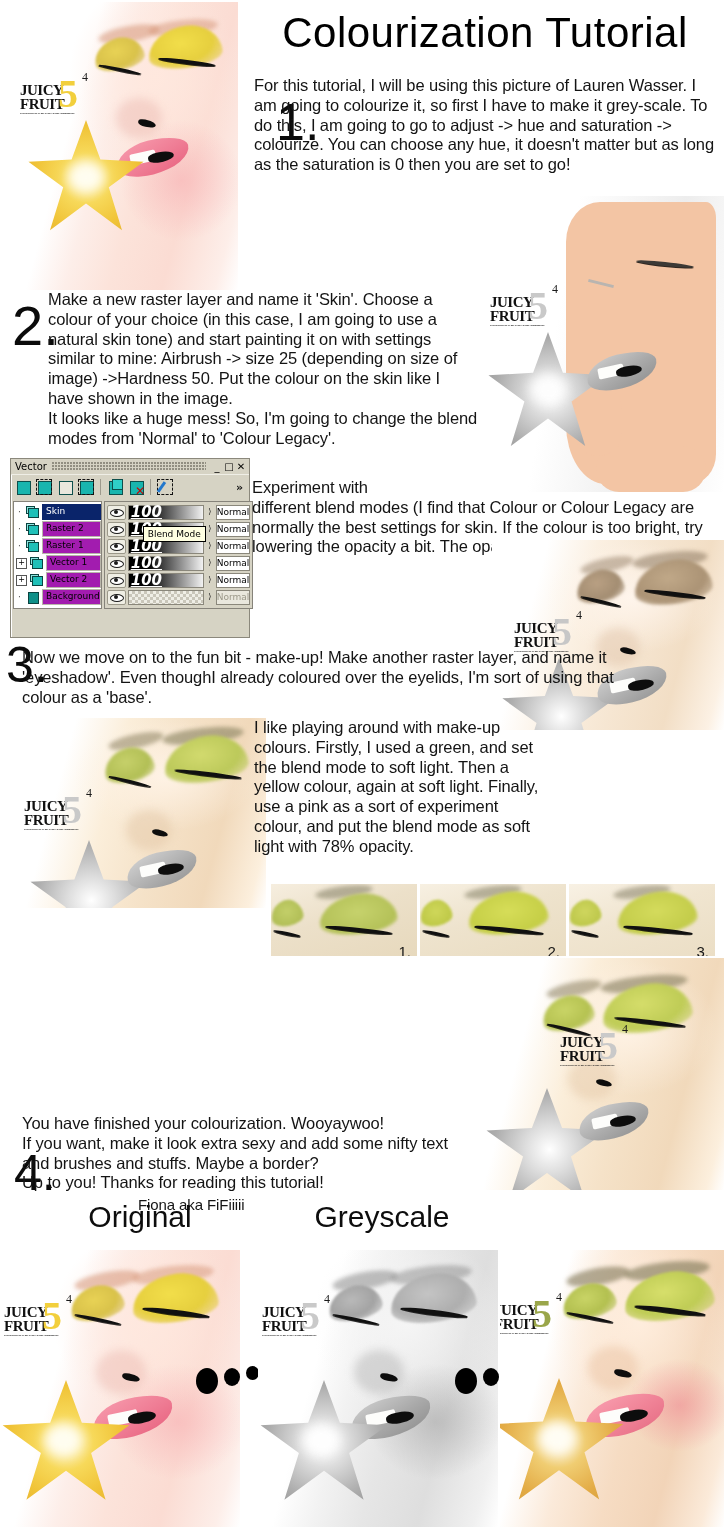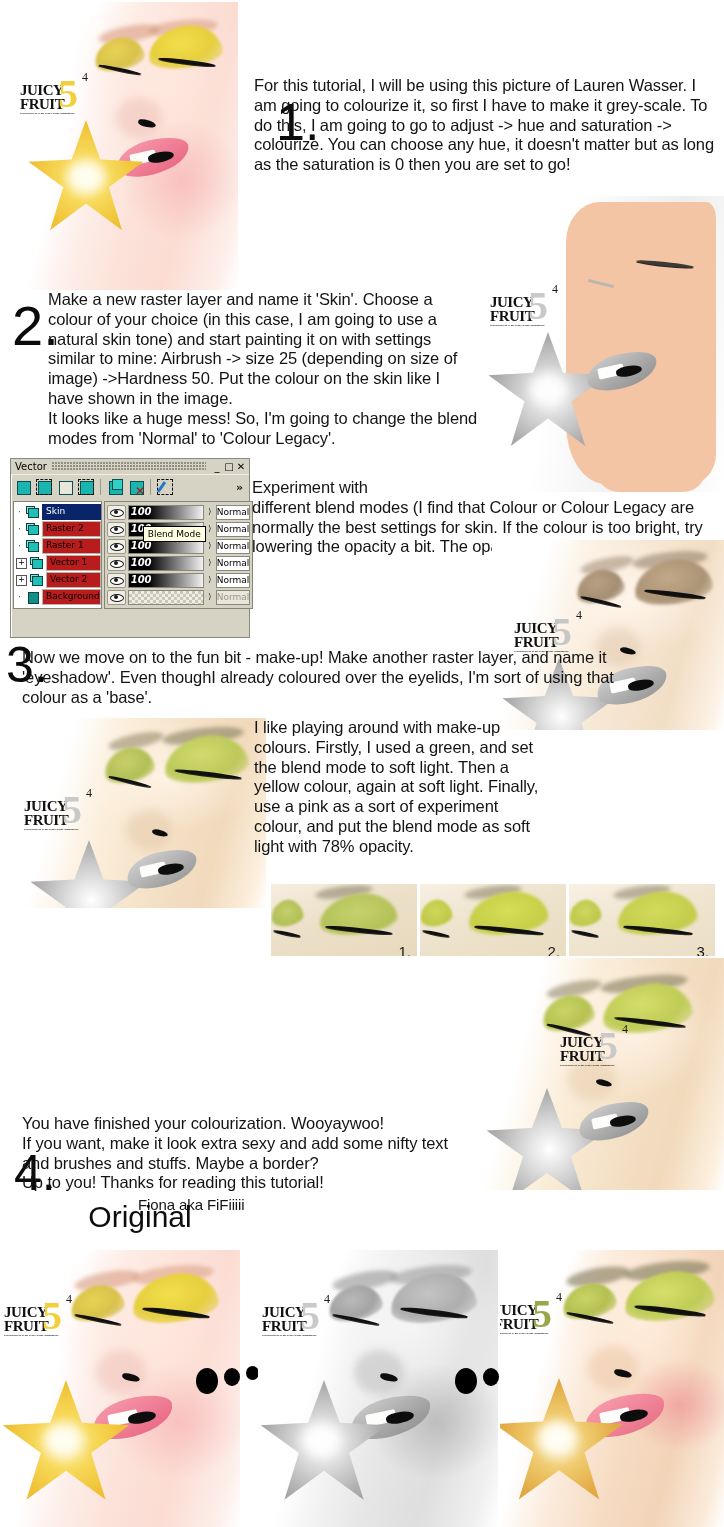--- a/index.html
+++ b/index.html
@@ -209,21 +209,21 @@
     font-size:9px;color:#000;
   }
   .licon{
     width:13px;height:12px;position:relative;flex:0 0 13px;
   }
   .licon .a{position:absolute;left:2px;top:2px;width:9px;height:8px;background:#1fc0b8;border:1px solid #0b4340;}
   .licon .b{position:absolute;left:0px;top:0px;width:7px;height:6px;background:#8fe6e1;border:1px solid #0b4340;}
   .licon.vec .a{background:#1fc0b8;}
   .licon.bg .a{background:#0e8f88;left:2px;top:1px;width:9px;height:10px;}
   .lname{
-    flex:1;background:#b91c1c;border:1px solid #b9b6aa;height:14px;line-height:13px;padding-left:3px;
+    flex:1;background:#a21caf;border:1px solid #b9b6aa;height:14px;line-height:13px;padding-left:3px;
     font-size:9px;white-space:nowrap;overflow:hidden;
   }
   .lrow.sel .lname{background:#0a246a;color:#fff;border-color:#0a246a;}
   .plus{
     width:9px;height:9px;border:1px solid #555;background:#fff;font-size:8px;line-height:7px;
     text-align:center;flex:0 0 9px;
   }
   .dots{
     width:7px;flex:0 0 7px;color:#555;font-size:9px;text-align:center;
   }
@@ -241,21 +241,21 @@
   .eyeicon:after{
     content:"";position:absolute;left:6px;top:4.5px;width:4px;height:4px;
     background:#1a1a1a;border-radius:50%;
   }
   .opac{
     position:relative;flex:0 0 74px;height:13px;
     background:linear-gradient(90deg,#000 0%,#000 26%,#f2f2f2 100%);
     border:1px solid #8a877b;
   }
   .opac .v{
-    position:absolute;left:2px;top:0;font-size:10px;color:#fff;line-height:12px;font-weight:700;
+    position:absolute;left:2px;top:0;font-size:15px;color:#fff;line-height:12px;font-weight:700;text-decoration:underline;
   }
   .opac.off{
     background:
       repeating-conic-gradient(#c9c6ba 0% 25%, #efeee6 0% 50%) 0 0/6px 6px;
   }
   .thumbmark{
     flex:0 0 8px;font-size:8px;color:#222;line-height:1;text-align:center;
   }
   .blendbox{
     flex:1;height:13px;background:#fff;border:1px solid #8a877b;
@@ -312,20 +312,21 @@
 
     <div class="logo" style="left:0px;top:82px;font-size:15px;">
       <span>JUICY</span><br>
       <span>FRUIT</span>
       <span class="tiny" style="font-size:3px;width:70px;">PHOTOGRAPHY BY LARA JADE ANDERSON</span>
       <span class="big5" style="left:38px;top:-10px;font-size:40px;color:#f2cf3c;">5</span>
       <span class="sup4" style="left:62px;top:-12px;font-size:12px;color:#1a1a1a;">4</span>
     </div>
   </div>
 
+  <div class="title" style="left:246px;top:12px;width:478px;font-size:42px;">Colourization Tutorial</div>
 
   <div class="stepnum" style="left:276px;top:96px;font-size:52px;">1.</div>
   <div class="txt" style="left:254px;top:76px;width:464px;font-size:16.5px;">For this tutorial, I will be using this picture of Lauren Wasser. I am going to colourize it, so first I have to make it grey-scale. To do this, I am going to go to adjust -&gt; hue and saturation -&gt; colourize. You can choose any hue, it doesn't matter but as long as the saturation is 0 then you are set to go!</div>
 
   <div class="photo" style="left:478px;top:196px;width:246px;height:296px;">
     <div class="face f-skin-mess"></div>
 
     <div style="position:absolute;left:88px;top:6px;width:150px;height:282px;background:#f3c5a4;border-radius:34px 10px 26px 40px/40px 16px 30px 60px;"></div>
     <div style="position:absolute;left:118px;top:250px;width:110px;height:46px;background:#f3c5a4;border-radius:40px;"></div>
     <div style="position:absolute;left:96px;top:190px;width:48px;height:70px;background:#f3c5a4;border-radius:40px;"></div>
@@ -617,20 +618,21 @@
     <span class="sup4" style="left:62px;top:-12px;font-size:12px;color:#1a1a1a;">4</span>
   </div>
 
   <div class="stepnum" style="left:14px;top:1148px;font-size:50px;">4.</div>
   <div class="txt" style="left:22px;top:1114px;width:444px;font-size:16.5px;">You have finished your colourization. Wooyaywoo!
 If you want, make it look extra sexy and add some nifty text and brushes and stuffs. Maybe a border?
 Up to you! Thanks for reading this tutorial!</div>
   <div class="txt" style="left:138px;top:1196px;width:250px;font-size:15px;">Fiona aka FiFiiiii</div>
 
   <div class="caption" style="left:40px;top:1202px;width:200px;font-size:30px;">Original</div>
+  <div class="caption" style="left:272px;top:1202px;width:220px;font-size:30px;">Greyscale</div>
 
   <div class="photo" style="left:0px;top:1250px;width:240px;height:277px;">
     <div class="face f-orig"></div>
     <div class="brow" style="left:74px;top:22px;width:66px;height:17px;background:rgba(214,150,120,.55);transform:rotate(-10deg);"></div>
     <div class="brow" style="left:132px;top:16px;width:82px;height:18px;background:rgba(214,150,120,.5);transform:rotate(-6deg);"></div>
     <div class="eye" style="left:70px;top:36px;width:54px;height:34px;background:radial-gradient(ellipse at 45% 40%,#e8d255 0%,#d9c24a 55%,rgba(200,175,80,.25) 100%);transform:rotate(-12deg);filter:blur(1.3px);"></div>
     <div class="eye" style="left:132px;top:24px;width:86px;height:48px;background:radial-gradient(ellipse at 45% 40%,#f2de4a 0%,#e6cf3e 55%,rgba(210,185,70,.2) 100%);transform:rotate(-7deg);filter:blur(1.3px);"></div>
     <div class="lash" style="left:74px;top:68px;width:48px;transform:rotate(12deg);"></div>
     <div class="lash" style="left:142px;top:60px;width:68px;transform:rotate(7deg);height:5px;"></div>
     <div class="nose" style="left:96px;top:100px;width:50px;height:44px;background:rgba(235,185,175,.45);"></div>

